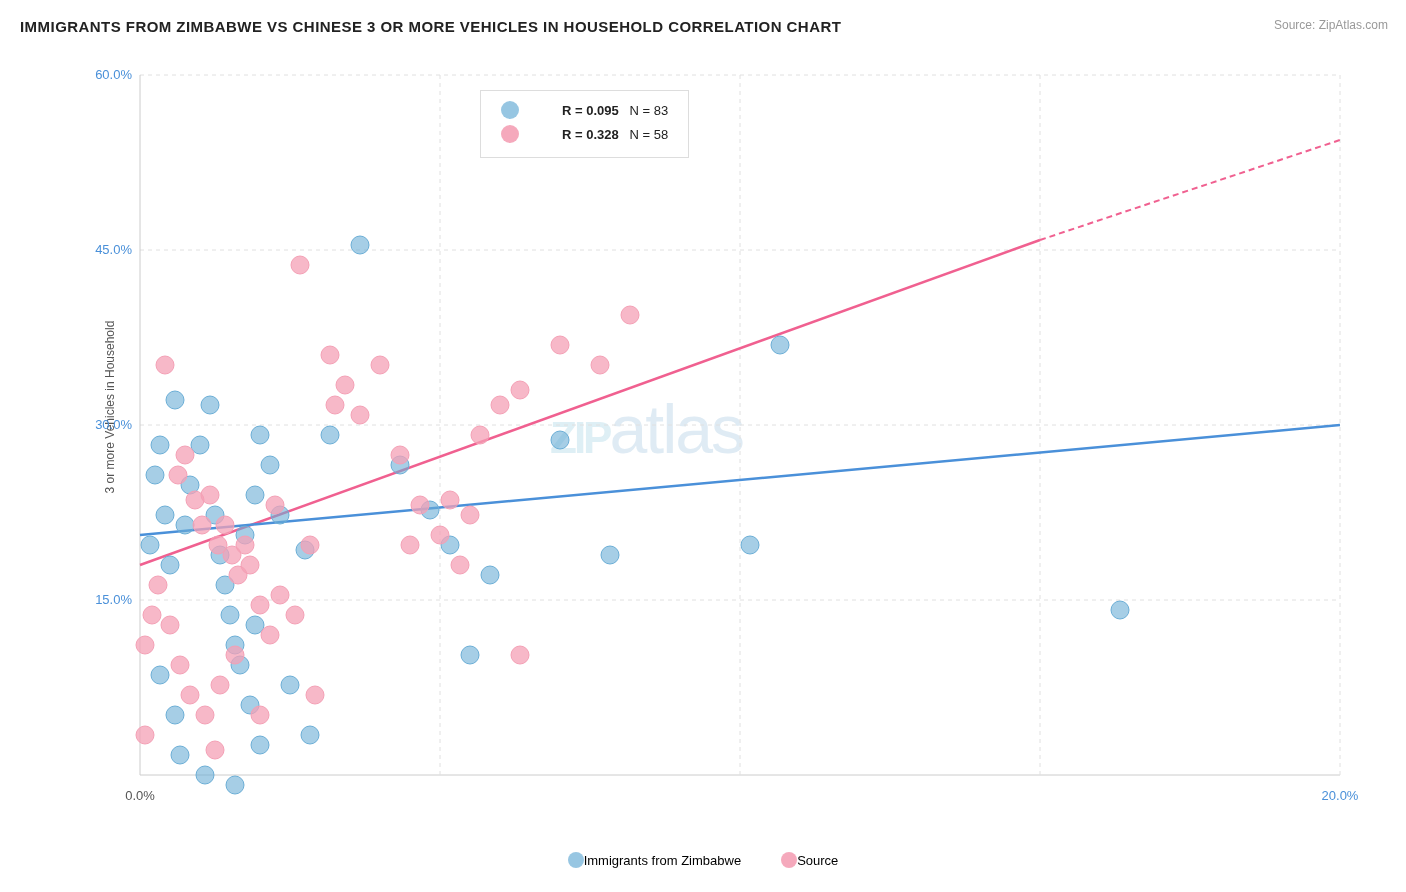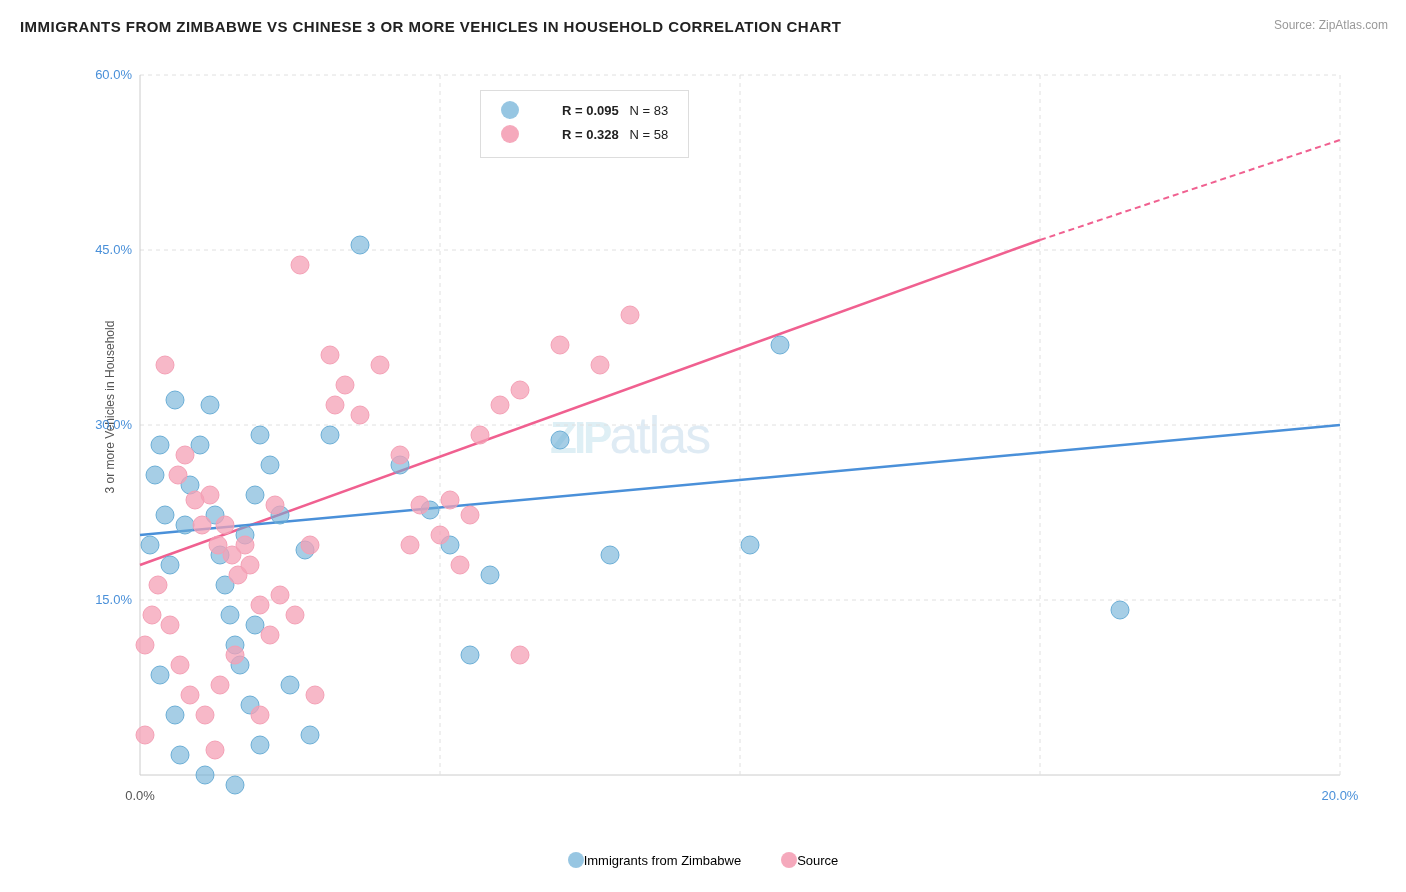--- a/index.html
+++ b/index.html
@@ -130,21 +130,21 @@
       <div class="legend-dot" style="background:#6baed6;opacity:0.7;"></div>
       <span class="legend-text"><span class="legend-r">R = 0.095</span>&nbsp;&nbsp;&nbsp;<span>N = 83</span></span>
     </div>
     <div class="legend-row">
       <div class="legend-dot" style="background:#f4a0b5;opacity:0.9;"></div>
       <span class="legend-text"><span class="legend-r">R = 0.328</span>&nbsp;&nbsp;&nbsp;<span>N = 58</span></span>
     </div>
   </div>
 
   <div id="watermark">
-    <span style="color:rgba(173,216,230,0.4);font-size:44px;font-weight:900;letter-spacing:-3px;">ZIP</span><span style="color:rgba(150,190,220,0.3);font-size:52px;font-weight:400;">atlas</span>
+    <span style="color:rgba(173,216,230,0.4);font-size:44px;font-weight:900;letter-spacing:-3px;">ZIP</span><span style="color:rgba(150,190,220,0.3);font-size:68px;font-weight:400;">atlas</span>
   </div>
 
   <svg id="chart-svg" viewBox="0 0 1300 780" xmlns="http://www.w3.org/2000/svg">
 
     <line x1="80" y1="20" x2="1280" y2="20" stroke="#e0e0e0" stroke-width="1" stroke-dasharray="4,4"></line>
     <line x1="80" y1="195" x2="1280" y2="195" stroke="#e0e0e0" stroke-width="1" stroke-dasharray="4,4"></line>
     <line x1="80" y1="370" x2="1280" y2="370" stroke="#e0e0e0" stroke-width="1" stroke-dasharray="4,4"></line>
     <line x1="80" y1="545" x2="1280" y2="545" stroke="#e0e0e0" stroke-width="1" stroke-dasharray="4,4"></line>
     <line x1="80" y1="720" x2="1280" y2="720" stroke="#ccc" stroke-width="1"></line>
 

